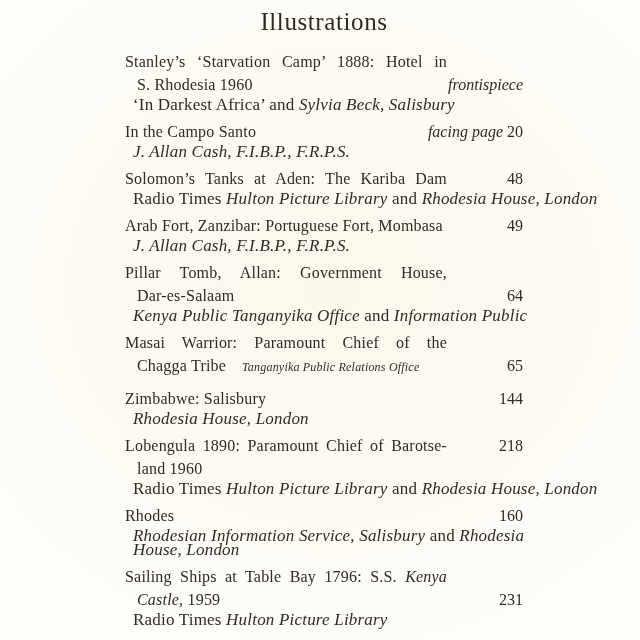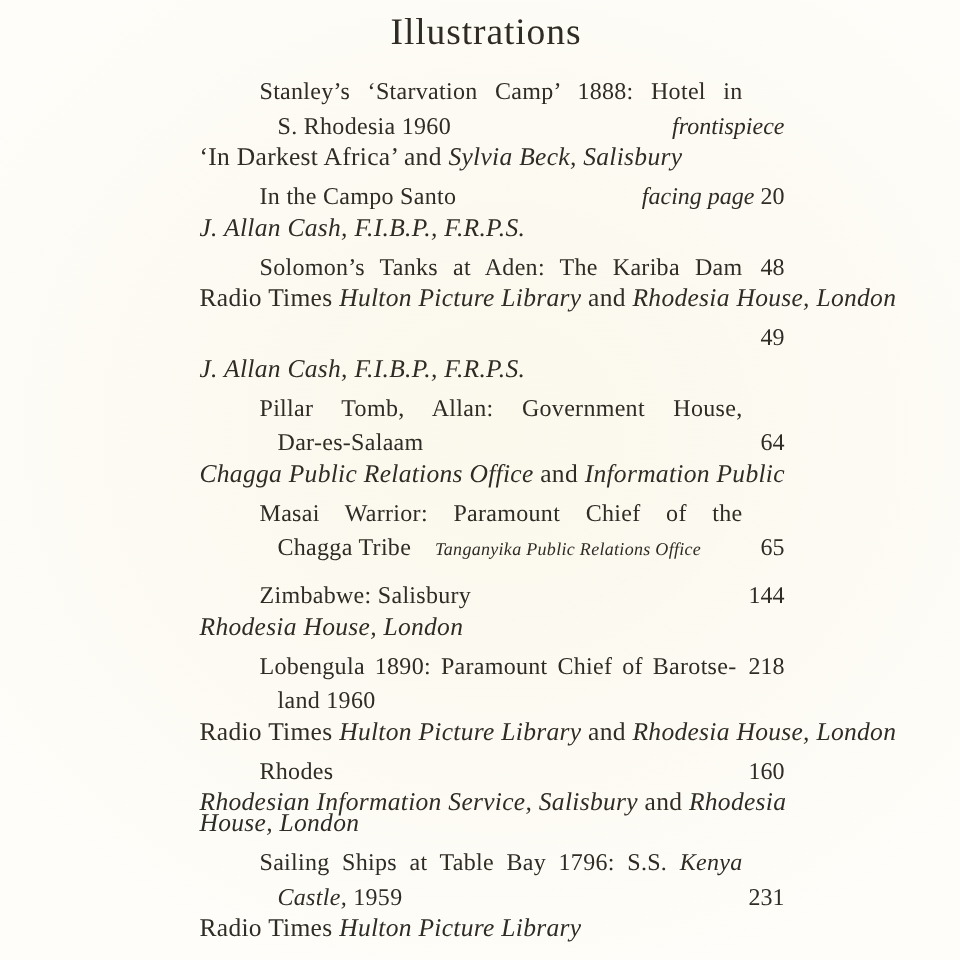--- a/index.html
+++ b/index.html
@@ -19,21 +19,20 @@
   .page-title {
     font-size:25px; font-weight:normal; letter-spacing:0.6px;
     text-align:center; line-height:32px; margin:0;
   }
   .entries { margin-top:12px; }
   .entry { margin-bottom:8px; }
   .line-row { display:flex; align-items:baseline; }
   .line-text {
     font-size:16px; line-height:23px; white-space:nowrap;
     letter-spacing:0.2px;
-    margin-left:48px;
   }
   .line-text.justify {
     white-space:normal;
     width:322px;
     text-align:justify; text-align-last:justify;
   }
   .line-text.indent { padding-left:12px; }
   .ref {
     margin-left:auto; font-size:16px; line-height:23px;
     white-space:nowrap; padding-left:8px;
@@ -83,36 +82,37 @@
           <div class="line-row">
             <span class="line-text justify"><span class="">Solomon’s Tanks at Aden: The Kariba Dam</span></span>
             <span class="ref"><span class="">48</span></span>
           </div>
           <div class="credit">
             <div class="credit-line"><span class="">Radio Times </span><span class="it ">Hulton Picture Library</span><span class=""> and </span><span class="it ">Rhodesia House, London</span></div>
           </div>
         </div>
         <div class="entry">
           <div class="line-row">
+            <span class="line-text"><span class="">Arab Fort, Zanzibar: Portuguese Fort, Mombasa</span></span>
             <span class="ref"><span class="">49</span></span>
           </div>
           <div class="credit">
             <div class="credit-line"><span class="it ">J. Allan Cash, F.I.B.P., F.R.P.S.</span></div>
           </div>
         </div>
         <div class="entry">
           <div class="line-row">
             <span class="line-text justify"><span class="">Pillar Tomb, Allan: Government House,</span></span>
           </div>
           <div class="line-row">
             <span class="line-text indent"><span class="">Dar-es-Salaam</span></span>
             <span class="ref"><span class="">64</span></span>
           </div>
           <div class="credit">
-            <div class="credit-line justify"><span class="it ">Chagga Public Relations Office</span><span class=""> and </span><span class="it ">Information Public</span></div>
+            <div class="credit-line justify"><span class="it ">Kenya Public Tanganyika Office</span><span class=""> and </span><span class="it ">Information Public</span></div>
           </div>
         </div>
         <div class="entry">
           <div class="line-row">
             <span class="line-text justify"><span class="">Masai Warrior: Paramount Chief of the</span></span>
           </div>
           <div class="line-row">
             <span class="line-text indent"><span class="">Chagga Tribe</span><span class="it sm gap">Tanganyika Public Relations Office</span></span>
             <span class="ref"><span class="">65</span></span>
           </div>

